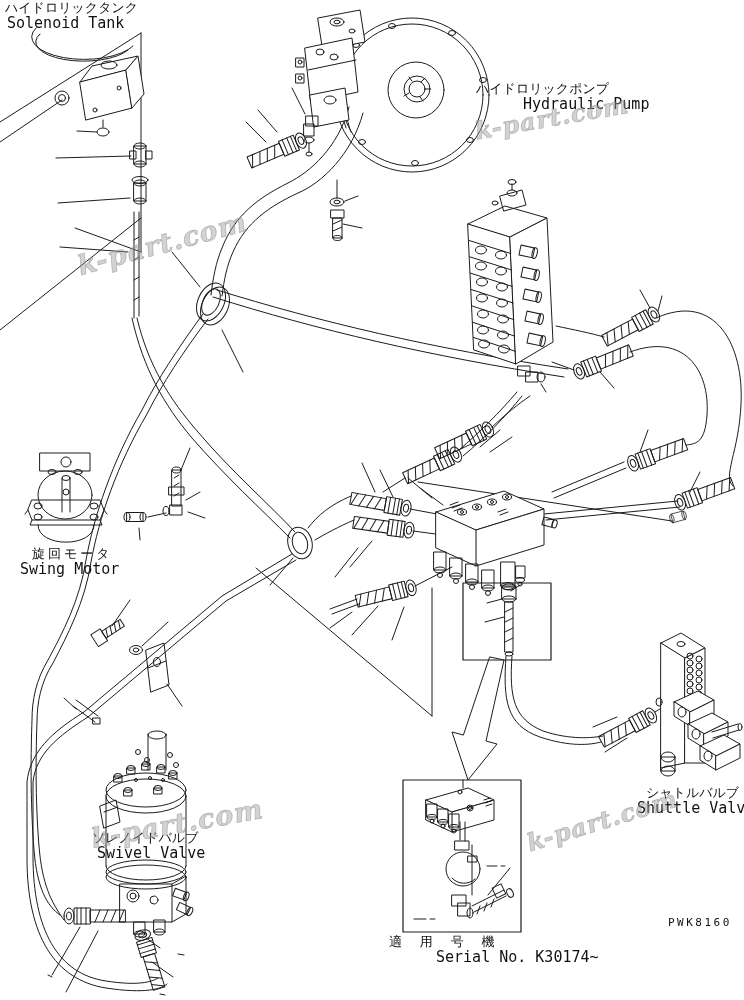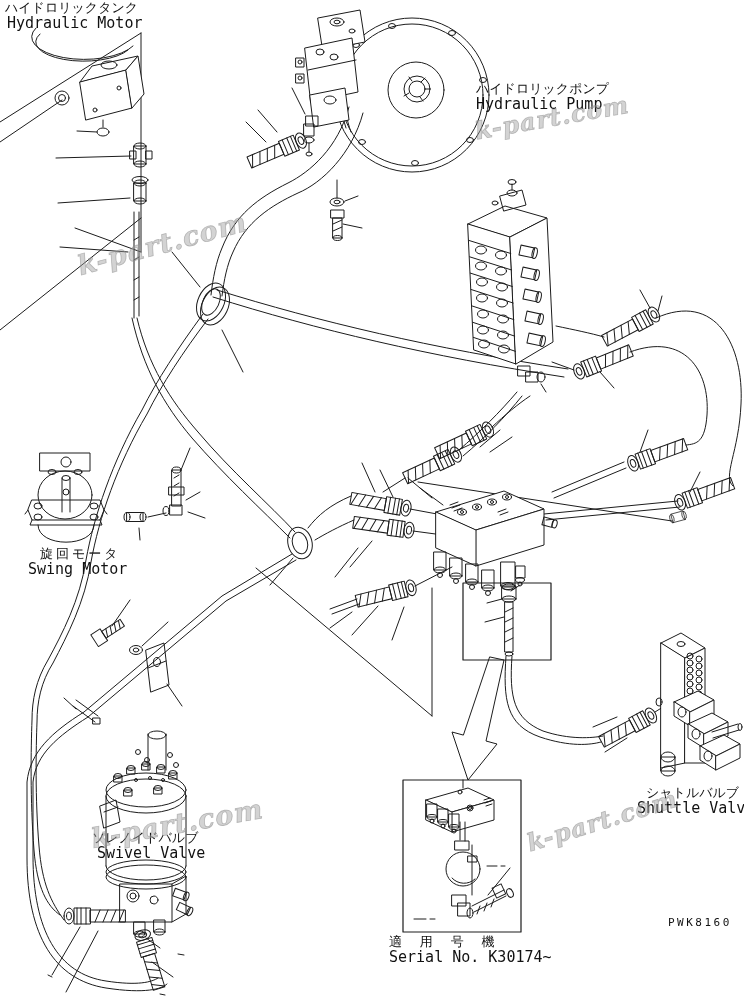--- a/index.html
+++ b/index.html
@@ -1,21 +1,21 @@
 <!DOCTYPE html>
 <html><head>
 <meta charset="utf-8">
 <style>
   html,body{margin:0;padding:0;background:#fff;}
   .stage{position:relative;width:744px;height:1000px;background:#fff;overflow:hidden;
          font-family:"DejaVu Sans Mono", monospace;}
   svg.art{position:absolute;left:0;top:0;}
   .lbl{position:absolute;color:#111;white-space:nowrap;z-index:5;}
   .lbl .jp{display:block;font-size:13px;line-height:15px;}
-  .lbl .en{display:block;font-size:15px;line-height:16px;}
+  .lbl .en{display:block;font-size:15px;line-height:16px;margin-left:47px;}
   .wm{position:absolute;z-index:6;font-family:"DejaVu Serif", serif;font-style:italic;
       font-weight:bold;color:rgba(158,158,158,0.45);-webkit-text-stroke:0.8px rgba(140,140,140,0.55);
       letter-spacing:1px;pointer-events:none;}
   .code{position:absolute;left:668px;top:916px;font-size:11px;letter-spacing:2.5px;color:#111;z-index:5;}
 </style>
 </head>
 <body>
 
 <div class="stage">
 
@@ -486,30 +486,30 @@
           <rect x="661" y="757" width="14" height="14"></rect>
           <ellipse cx="668" cy="771" rx="7" ry="5"></ellipse>
       <path d="M712,732 L738,724 M713,738 L739,730"></path>
       <ellipse cx="740" cy="727" rx="2" ry="3.5"></ellipse>
     </g>
   </g>
 </svg>
 
 <div class="lbl" style="left:5px;top:0px">
   <span class="jp">ハイドロリックタンク</span>
-  <span class="en" style="margin-left:2px">Hydraulic Motor</span>
+  <span class="en" style="margin-left:2px">Solenoid Tank</span>
 </div>
 
 <div class="lbl" style="left:476px;top:81px">
   <span class="jp">ハイドロリックポンプ</span>
   <span class="en" style="">Hydraulic Pump</span>
 </div>
 
 
-<div class="lbl" style="left:40px;top:546px">
+<div class="lbl" style="left:32px;top:546px">
   <span class="jp" style="letter-spacing:3px">旋回モータ</span>
   <span class="en" style="margin-left:-12px">Swing Motor</span>
 </div>
 
 
 <div class="lbl" style="left:92px;top:830px">
   <span class="jp">ソレノイドバルブ</span>
   <span class="en" style="margin-left:5px">Swivel Valve</span>
 </div>
 

